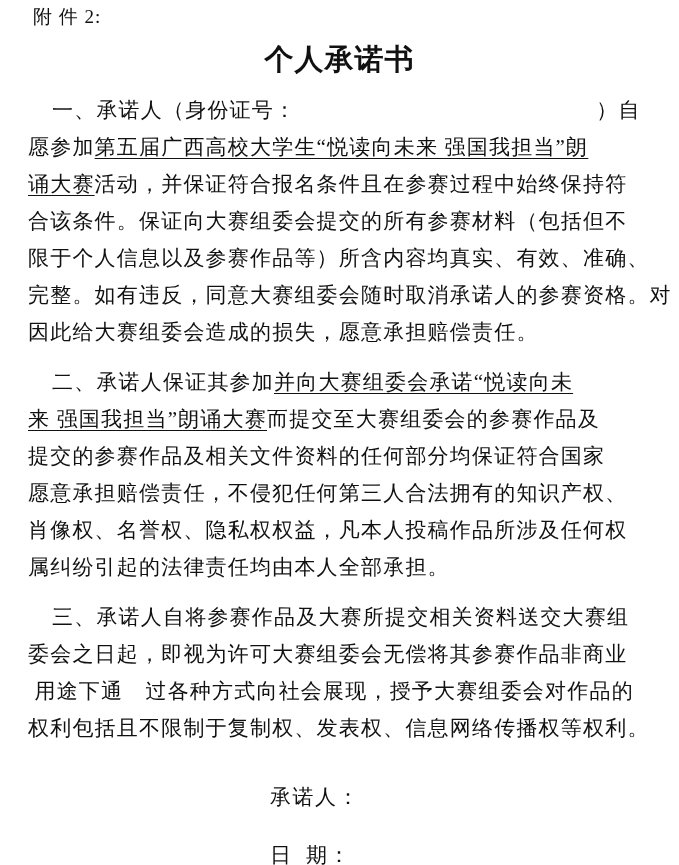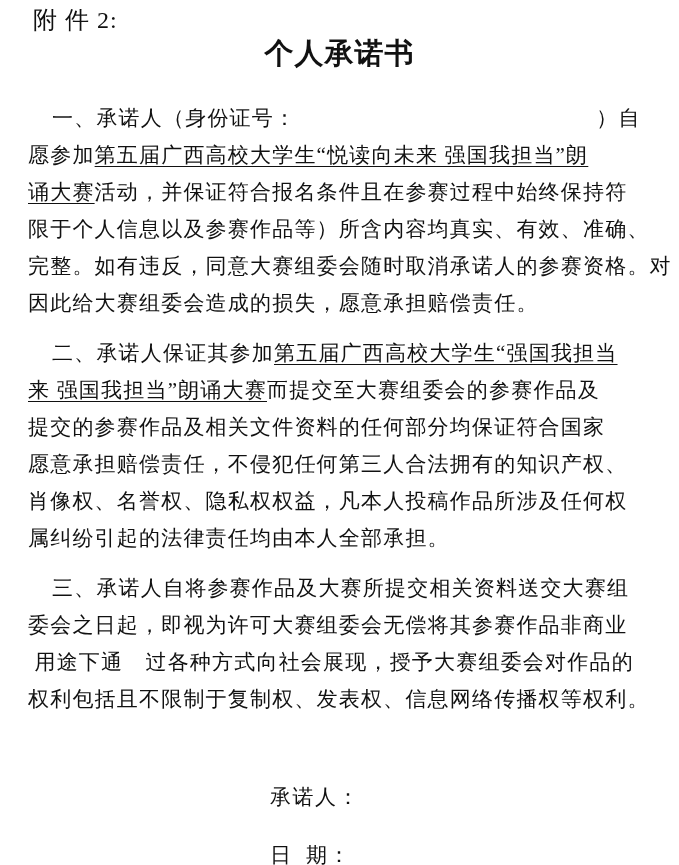--- a/index.html
+++ b/index.html
@@ -13,38 +13,38 @@
     height: 865px;
     background: #ffffff;
     color: #111111;
     font-family: "Liberation Serif", "DejaVu Serif", serif;
     overflow: hidden;
   }
   .attachment {
     position: absolute;
     left: 33px;
     top: 4px;
-    font-size: 24px;
+    font-size: 19px;
     letter-spacing: 1px;
     white-space: pre;
   }
   .doc-title {
     position: absolute;
     top: 34px;
     left: 0;
     right: 0;
-    margin: 0;
+    margin: 6px;
     text-align: center;
     font-size: 29px;
     font-weight: bold;
     letter-spacing: 1px;
   }
   .doc-body {
     position: absolute;
-    top: 100px;
+    top: 92px;
     left: 28px;
     width: 625px;
   }
   .para { margin: 0; }
   .para + .para { margin-top: 13px; }
   .line {
     font-size: 21px;
     line-height: 37px;
     letter-spacing: 1.2px;
     white-space: pre;
@@ -79,26 +79,27 @@
 <div class="page">
   <div class="attachment">附 件 2:</div>
 
   <h1 class="doc-title">个人承诺书</h1>
 
   <div class="doc-body" id="doc-body">
       <div class="para">
         <div class="line indent"><span>一、承诺人（身份证号：</span><span class="blank" style="width: 300px;"></span><span>）自</span></div>
         <div class="line"><span>愿参加</span><span class="u">第五届广西高校大学生“悦读向未来 强国我担当”朗</span></div>
         <div class="line"><span class="u">诵大赛</span><span>活动，并保证符合报名条件且在参赛过程中始终保持符</span></div>
+        <div class="line"><span>合该条件。保证向大赛组委会提交的所有参赛材料（包括但不</span></div>
         <div class="line"><span>限于个人信息以及参赛作品等）所含内容均真实、有效、准确、</span></div>
         <div class="line"><span>完整。如有违反，同意大赛组委会随时取消承诺人的参赛资格。对</span></div>
         <div class="line"><span>因此给大赛组委会造成的损失，愿意承担赔偿责任。</span></div>
       </div>
       <div class="para">
-        <div class="line indent"><span>二、承诺人保证其参加</span><span class="u">第五届广西高校大学生“强国我担当</span></div>
+        <div class="line indent"><span>二、承诺人保证其参加</span><span class="u">并向大赛组委会承诺“悦读向未</span></div>
         <div class="line"><span class="u">来 强国我担当”朗诵大赛</span><span>而提交至大赛组委会的参赛作品及</span></div>
         <div class="line"><span>提交的参赛作品及相关文件资料的任何部分均保证符合国家</span></div>
         <div class="line"><span>愿意承担赔偿责任，不侵犯任何第三人合法拥有的知识产权、</span></div>
         <div class="line"><span>肖像权、名誉权、隐私权权益，凡本人投稿作品所涉及任何权</span></div>
         <div class="line"><span>属纠纷引起的法律责任均由本人全部承担。</span></div>
       </div>
       <div class="para">
         <div class="line indent"><span>三、承诺人自将参赛作品及大赛所提交相关资料送交大赛组</span></div>
         <div class="line"><span>委会之日起，即视为许可大赛组委会无偿将其参赛作品非商业</span></div>
         <div class="line"><span> 用途下通　过各种方式向社会展现，授予大赛组委会对作品的</span></div>

